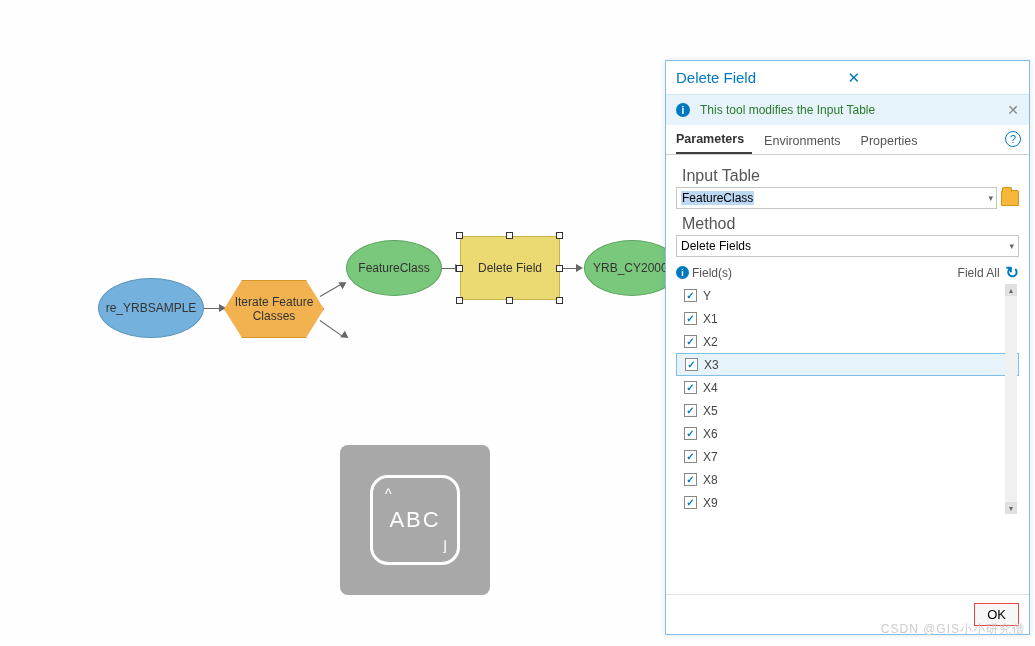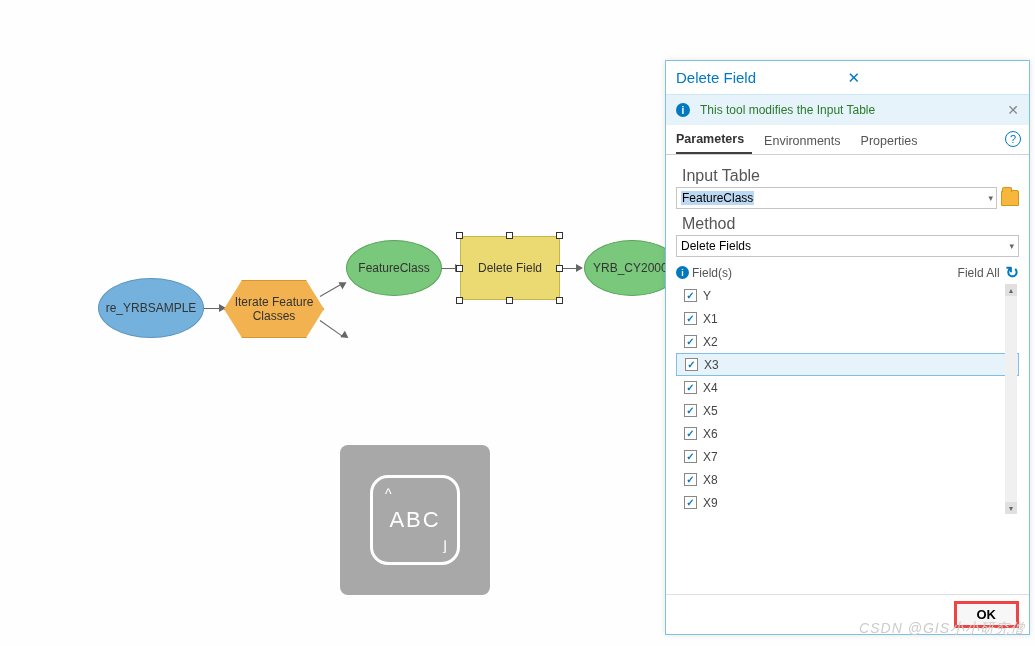--- a/index.html
+++ b/index.html
@@ -48,22 +48,22 @@
   .fields-head .flab { color:#555; flex:1; }
   .selall { color:#555; margin-right:6px; cursor:pointer; }
   .reset { color:#0079c1; font-size:16px; cursor:pointer; font-weight:bold; }
   .fields-list { border:0; margin-top:2px; position:relative; }
   .fld-row { display:flex; align-items:center; height:23px; font-size:12px; padding-left:8px; color:#444; }
   .fld-row.sel { background:#e6f3fb; border:1px solid #7fc0e8; }
   .chk { width:13px; height:13px; border:1px solid #888; background:#fff; margin-right:6px; display:flex; align-items:center; justify-content:center; font-size:10px; color:#0079c1; font-weight:bold; }
   .scrollbar { position:absolute; right:2px; top:0; width:12px; height:230px; background:#f0f0f0; display:flex; flex-direction:column; justify-content:space-between; }
   .sb-btn { height:12px; background:#e0e0e0; display:flex; align-items:center; justify-content:center; font-size:8px; color:#666; }
   .footer { height:40px; border-top:1px solid #e0e0e0; display:flex; align-items:center; justify-content:flex-end; padding:0 10px; }
-  .ok-btn { border:3px solid #ef4444; padding:3px 20px; font-size:13px; background:#f7f7f7; cursor:pointer;font-weight:bold; }
-  .watermark { position:absolute; right:10px; bottom:8px; font-size:14px; color:#ccc; letter-spacing:1px; pointer-events:none;font-style:italic; }
+  .ok-btn { border:1px solid #ef4444; padding:3px 12px; font-size:13px; background:#f7f7f7; cursor:pointer; }
+  .watermark { position:absolute; right:10px; bottom:8px; font-size:12px; color:#ccc; letter-spacing:1px; pointer-events:none; }
 </style>
 </head>
 <body>
 
 <div class="canvas">
 
   <div class="arrow-line" style="left:202px; top:308px; width:18px;"></div>
   <div class="arrow-head" style="left:219px; top:304px;"></div>
 
   <div class="arrow-line" style="left:320px; top:296px; width:24px; transform:rotate(-30deg); transform-origin:left center;"></div>

